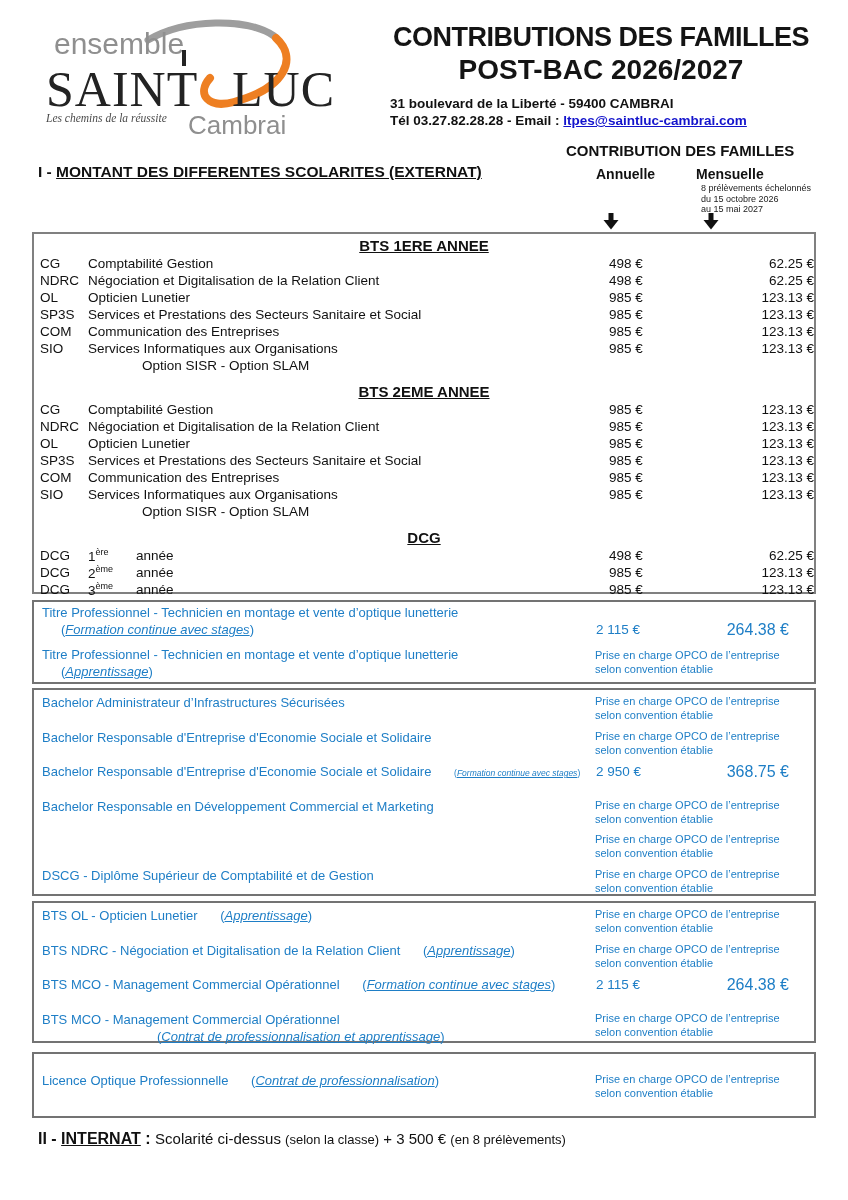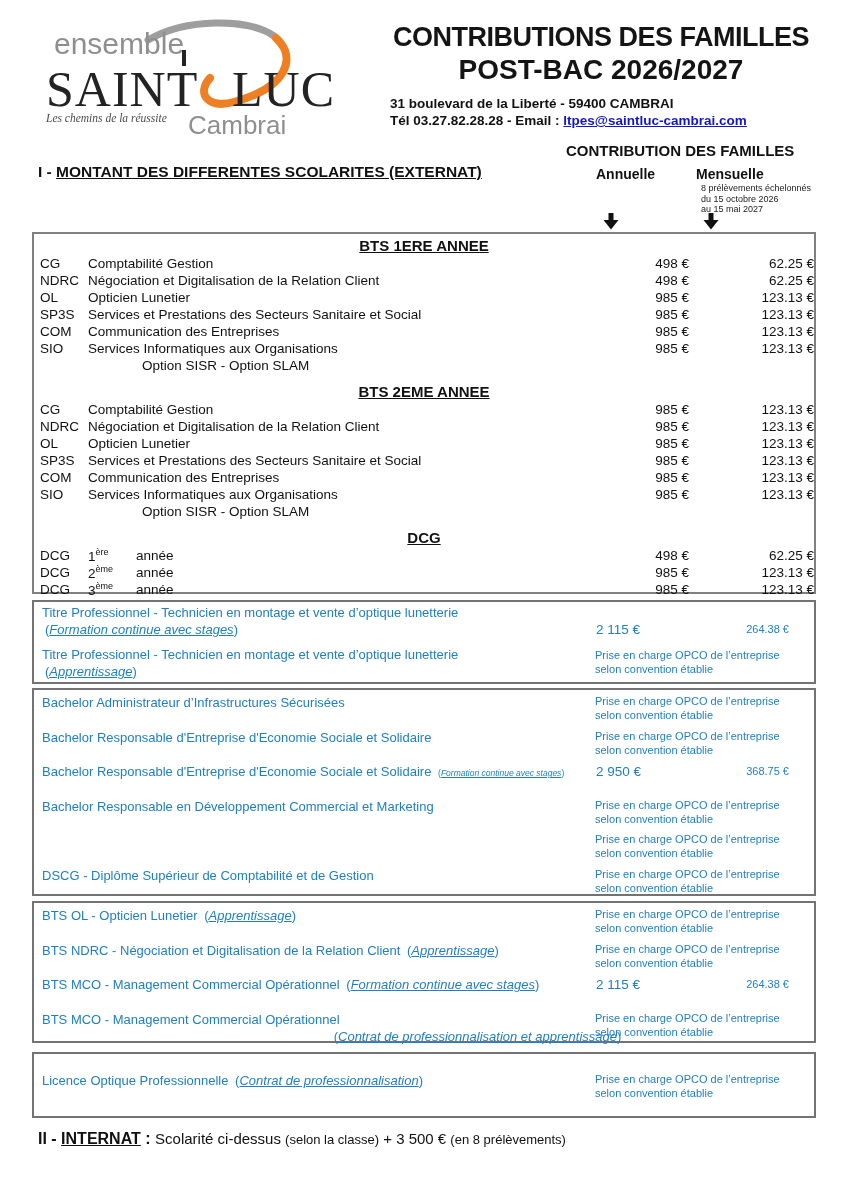--- a/index.html
+++ b/index.html
@@ -34,35 +34,35 @@
   .box3{top:901px;height:142px;}
   .box4{top:1052px;height:66px;}
 
   
   .gtitle{text-align:center;font-weight:bold;font-size:15px;height:19px;line-height:19px;}
   .gtitle span{text-decoration:underline;}
   .gt2{margin-top:8px;}
   .srow{display:flex;align-items:center;font-size:13.5px;height:17px;}
   .code{width:54px;padding-left:6px;box-sizing:border-box;}
   .lbl{flex:1;white-space:nowrap;overflow:hidden;}
-  .va{width:80px;text-align:right;white-space:nowrap;}
+  .va{width:80px;white-space:nowrap;}
   .vm{width:125px;text-align:right;white-space:nowrap;}
   .optnote{font-size:13.5px;height:17px;line-height:17px;padding-left:108px;}
   .dnum{width:48px;}
   .dnum sup{font-size:9px;}
 
   
   .brow{position:relative;box-sizing:border-box;padding-left:8px;font-size:13px;line-height:17px;}
   .brow .main{white-space:nowrap;}
-  .pr{margin-left:3px;white-space:nowrap;text-align:center;}
+  .pr{margin-left:19px;white-space:nowrap;}
   .tag{font-style:italic;text-decoration:underline;}
   .smalltag{font-size:8.5px;}
   .r-opco{position:absolute;left:561px;width:205px;font-size:11px;line-height:14px;}
   .r-val-a{position:absolute;left:562px;font-size:13.5px;white-space:nowrap;}
-  .r-val-m{position:absolute;right:25px;text-align:right;font-size:11px;white-space:nowrap;}
+  .r-val-m{position:absolute;right:25px;text-align:right;font-size:16px;white-space:nowrap;}
   .indent2{padding-left:96px;display:block;}
 
   .box1 .brow.r1{height:44px;padding-top:2px;}
   .box1 .brow.r2{height:36px;}
   .box1 .r1 .r-val-a,.box1 .r1 .r-val-m{top:19px;}
   .box1 .r2 .r-opco{top:2px;}
 
   .box2 .brow{height:34.5px;padding-top:4px;}
   .box2 .r-opco{top:4px;}
   .box2 .r-val-a,.box2 .r-val-m{top:4px;}

